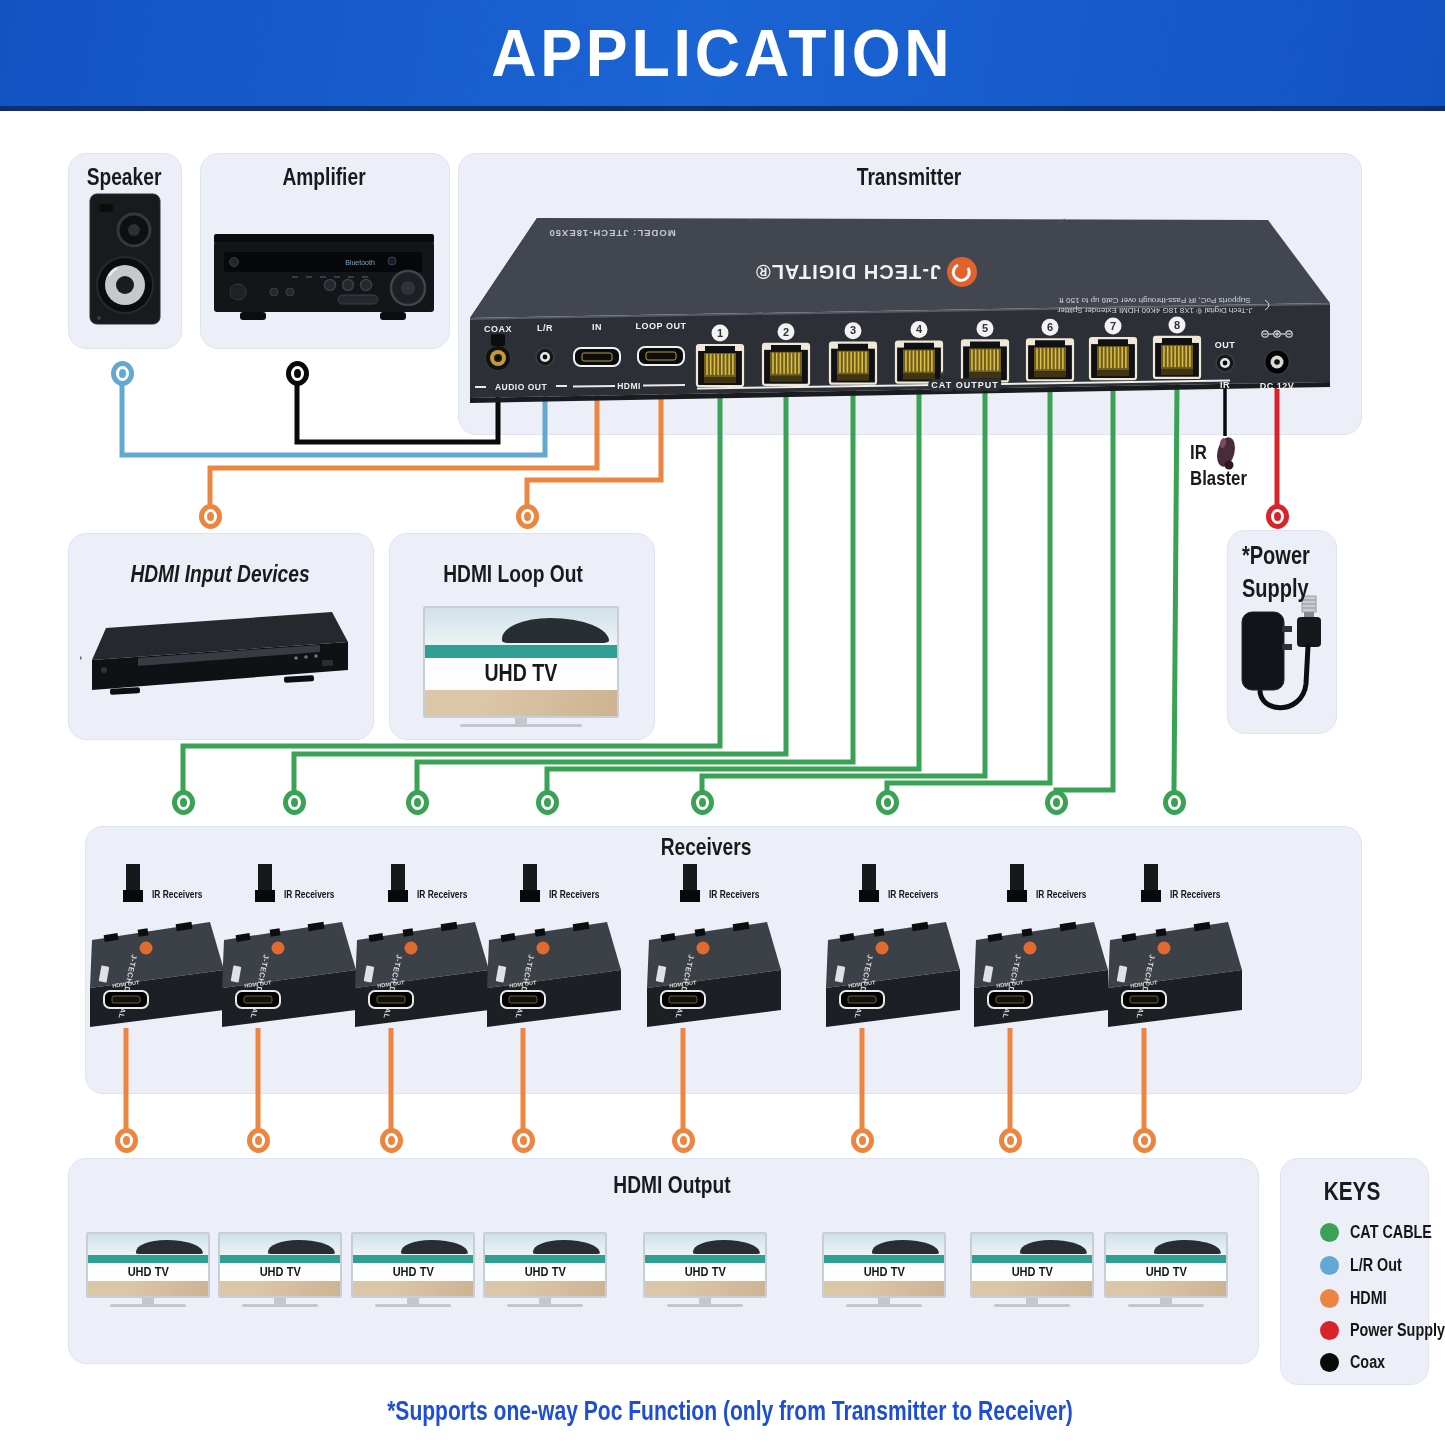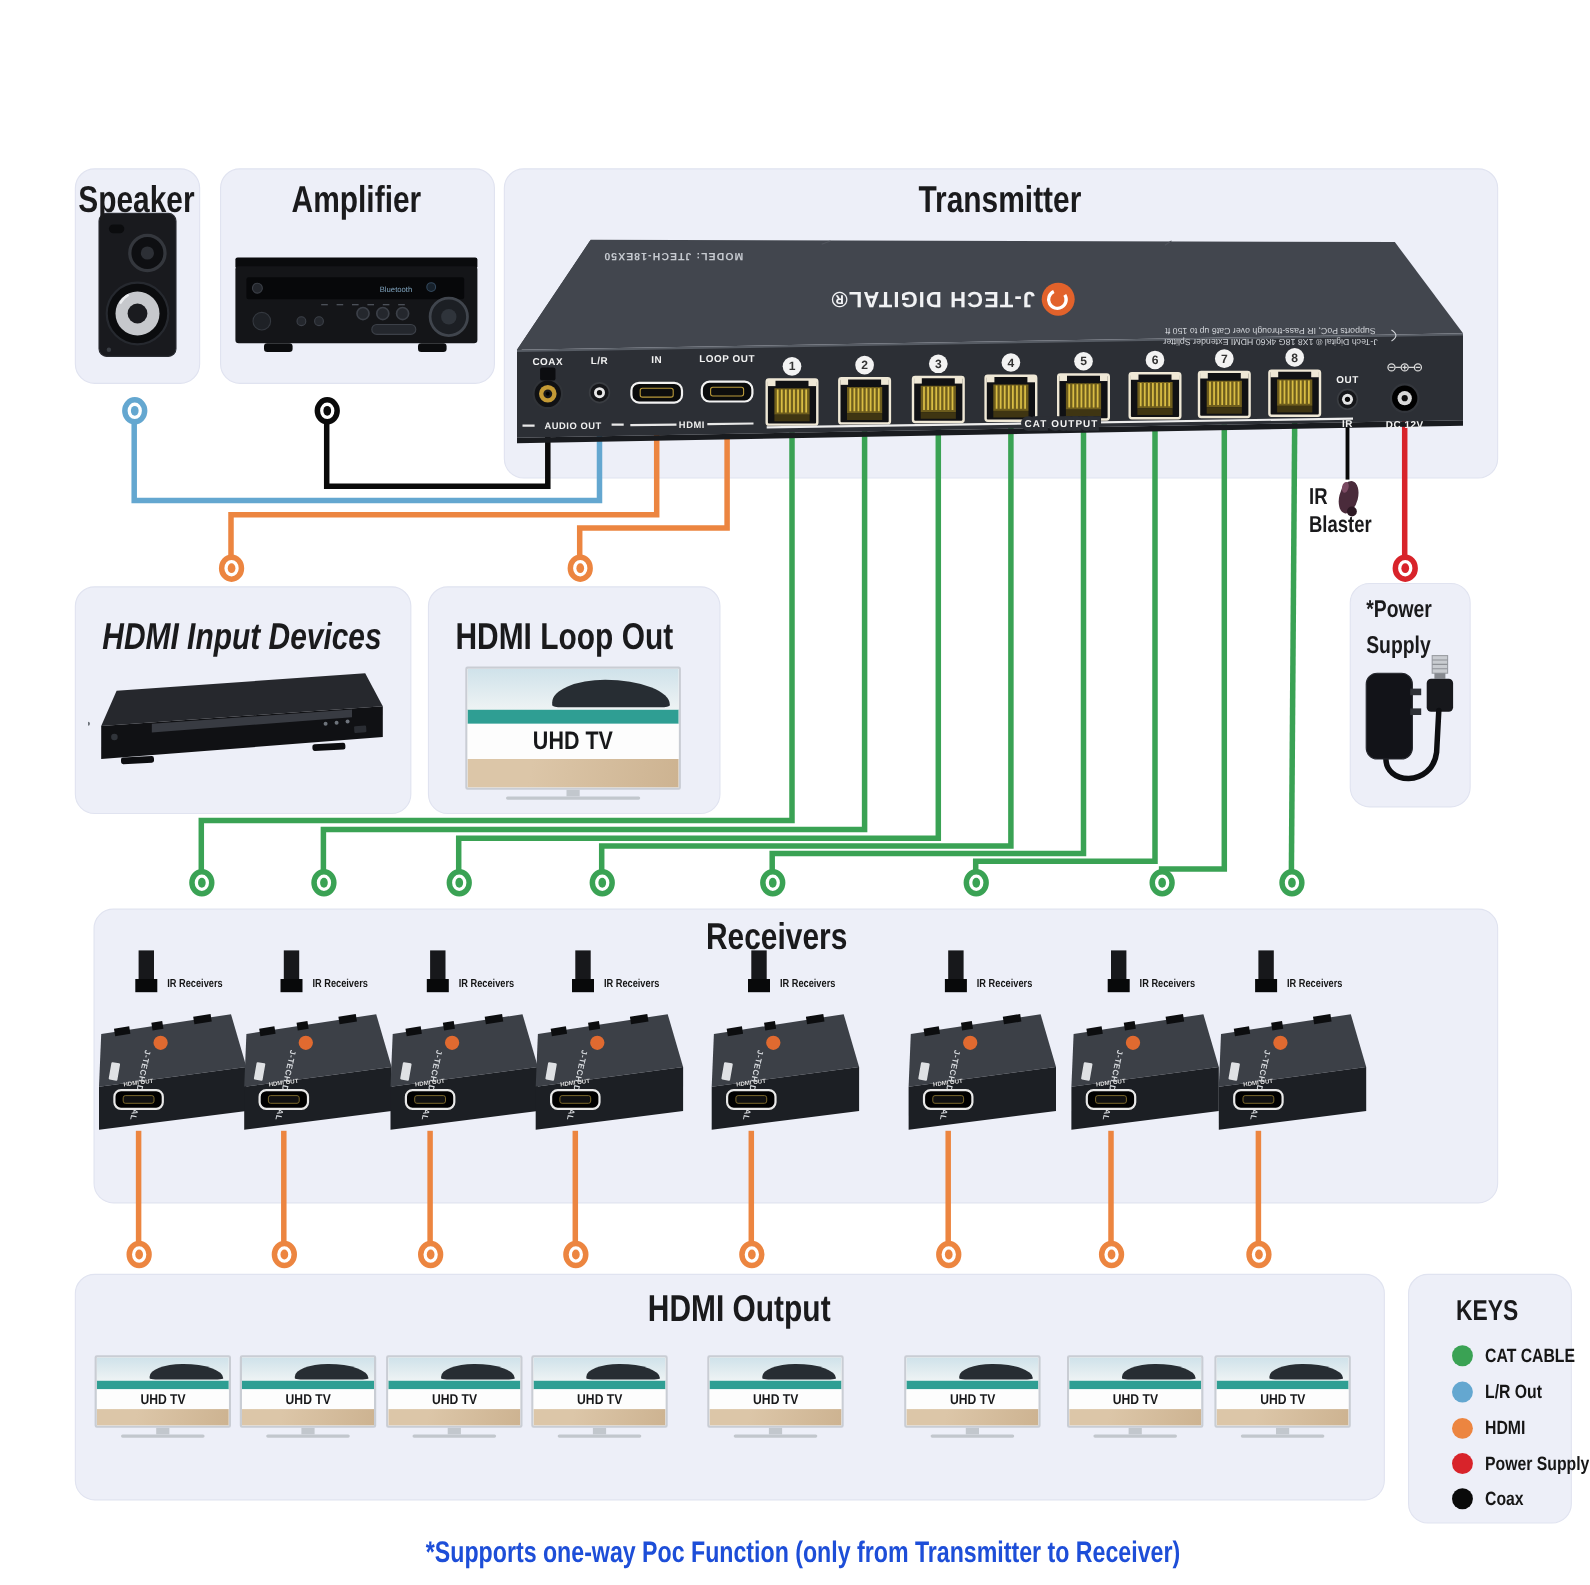--- a/index.html
+++ b/index.html
@@ -8,21 +8,21 @@
   .banner{position:absolute;left:0;top:0;width:1445px;height:106px;
           background:linear-gradient(100deg,#1253c2 0%,#1b64d4 48%,#1253c2 100%);
           border-bottom:5px solid #0e2f70;display:flex;align-items:center;justify-content:center;z-index:1;}
   .banner-title{font-size:66px;font-weight:800;color:#fff;letter-spacing:4px;
           display:inline-block;transform:scaleX(.95);}
   .card{position:absolute;background:#edeff8;border:1px solid #e0e3f0;border-radius:18px;z-index:1;}
   .ctitle{position:absolute;z-index:6;font-weight:700;color:#1a1a1c;white-space:nowrap;}
   .ctr{transform:translateX(-50%);}
   .cx{display:inline-block;transform:scaleX(.8);transform-origin:center;}
   .cxl{display:inline-block;transform:scaleX(.8);transform-origin:left center;}
-  .t28{font-size:34px;} .t26{font-size:26px;} .t25{font-size:22px;text-decoration:underline;} .t21{font-size:21px;}
+  .t28{font-size:24px;} .t26{font-size:26px;} .t25{font-size:25px;text-decoration:underline;} .t21{font-size:21px;}
   .device{position:absolute;z-index:3;}
   .wires{position:absolute;left:0;top:0;z-index:2;}
   .node{position:absolute;z-index:4;width:13px;height:15px;border:5px solid #000;
         border-radius:50%;background:#fff;display:flex;align-items:center;justify-content:center;}
   .node i{display:block;width:7px;height:9px;border-radius:50%;background:#000;}
   
   .tv{position:absolute;z-index:3;}
   .tv-frame{position:relative;border:2px solid #c9cdd4;background:#fff;border-radius:2px;
             overflow:hidden;box-sizing:border-box;}
   .tv-sky{position:relative;height:34%;background:linear-gradient(#cfe2ea,#eef3f4);}
@@ -51,20 +51,23 @@
   .footnote{position:absolute;z-index:6;font-size:27px;font-weight:600;color:#1d4ed8;white-space:nowrap;}
   svg{font-family:"Liberation Sans",sans-serif;}
   .plabel{font-size:9px;font-weight:bold;fill:#f2f2f2;letter-spacing:.5px;}
   .pgroup{font-size:8.5px;font-weight:bold;fill:#eeeeee;letter-spacing:.5px;}
 </style>
 </head>
 <body>
 
 <div class="canvas">
 
+  <div class="banner">
+    <span class="banner-title">APPLICATION</span>
+  </div>
 
   <div class="card" style="left:68px;top:153px;width:112px;height:194px;"></div>
   <div class="card" style="left:200px;top:153px;width:248px;height:194px;"></div>
   <div class="card" style="left:458px;top:153px;width:902px;height:280px;"></div>
   <div class="card" style="left:68px;top:533px;width:304px;height:205px;"></div>
   <div class="card" style="left:389px;top:533px;width:264px;height:205px;"></div>
   <div class="card" style="left:1227px;top:530px;width:108px;height:202px;"></div>
   <div class="card" style="left:85px;top:826px;width:1275px;height:266px;"></div>
   <div class="card" style="left:68px;top:1158px;width:1189px;height:204px;"></div>
   <div class="card" style="left:1280px;top:1158px;width:147px;height:225px;"></div>

